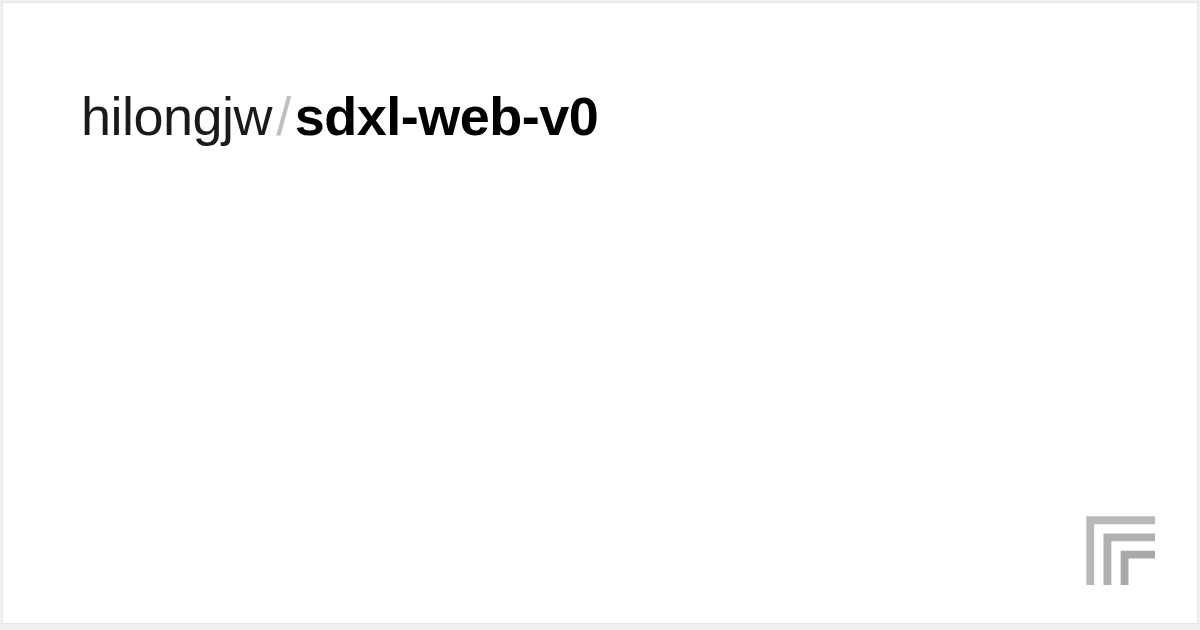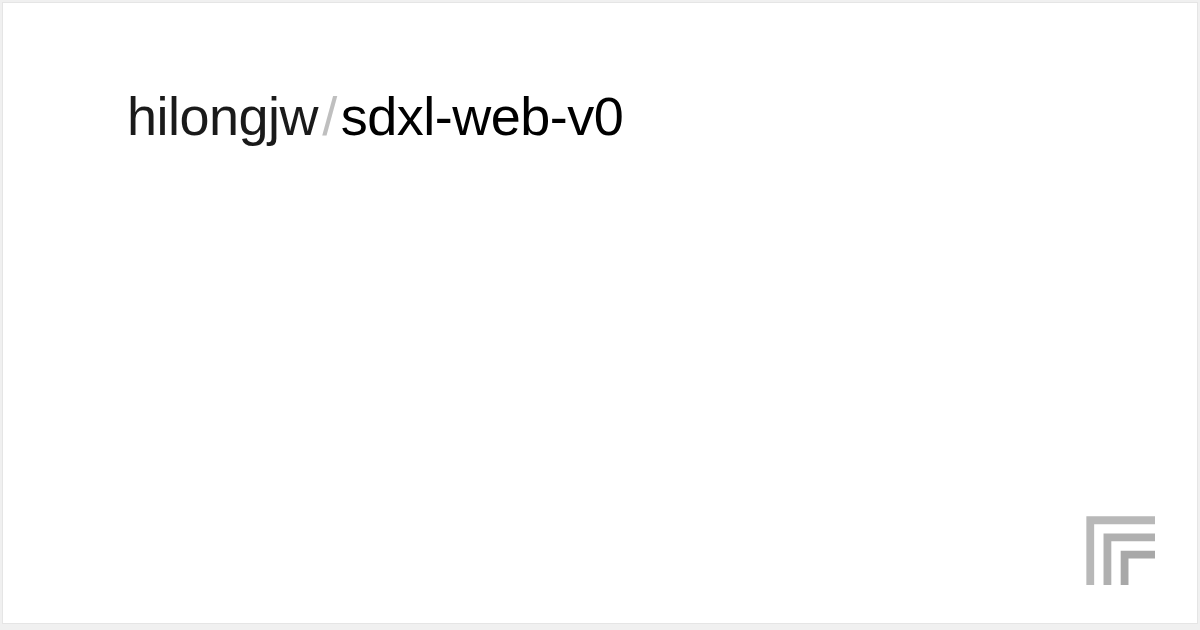--- a/index.html
+++ b/index.html
@@ -27,36 +27,35 @@
     }
     
     .title-row {
       position: absolute;
       top: 82px;
       left: 78px;
       display: flex;
       align-items: baseline;
       font-size: 54px;
       letter-spacing: -0.5px;
-      margin-left: 46px;
     }
     
     .owner {
       font-weight: 400;
       color: #1a1a1a;
     }
     
     .separator {
       font-weight: 400;
       color: #bfbfbf;
       margin: 0 4px;
     }
     
     .repo {
-      font-weight: 400;
+      font-weight: 700;
       color: #000000;
     }
     
     .logo {
       position: absolute;
       bottom: 38px;
       right: 42px;
       width: 78px;
       height: 78px;
     }

